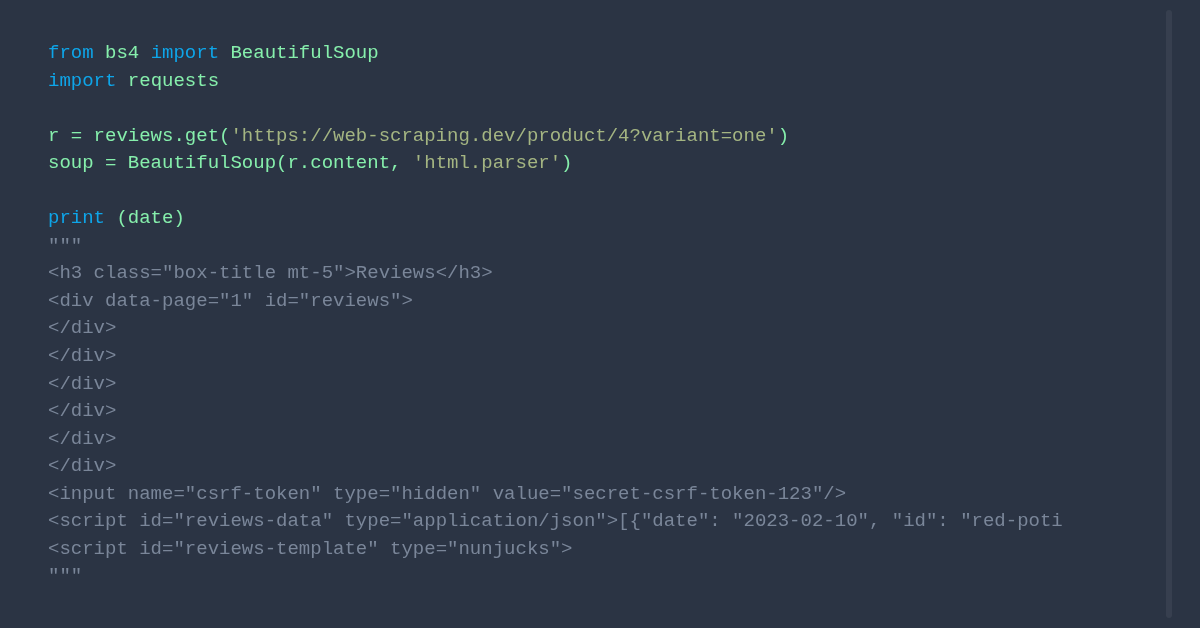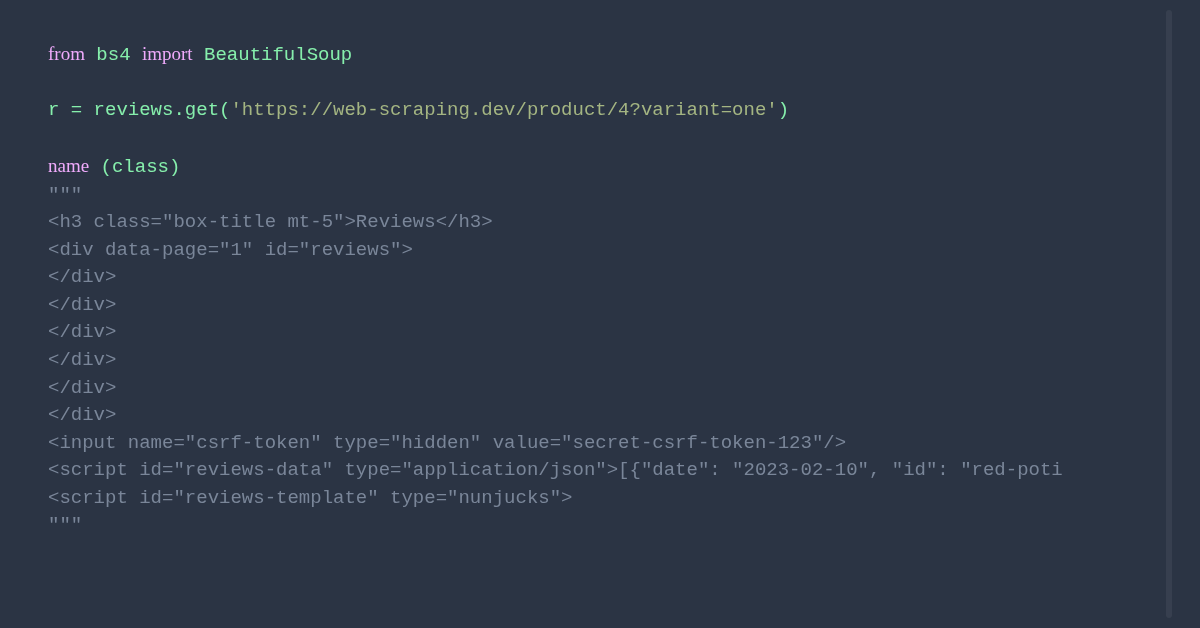--- a/index.html
+++ b/index.html
@@ -16,22 +16,21 @@
       color: #ced2d9;
       width: 1200px;
       height: 628px;
       overflow: hidden;
       white-space: nowrap;
     }
     .code-line {
       display: block;
     }
     .keyword {
-      color: #f0abfc;
-      font-family: Liberation Serif, serif;
+      color: #0ea5e9;
     }
     .identifier {
       color: #86efac;
     }
     .string {
       color: #a4b582;
       font-family: Liberation Mono, monospace;
     }
     .dim {
       color: #7a8699;
@@ -46,29 +45,31 @@
       border-radius: 3px;
     }
   </style>
 </head>
 <body>
 
 <div>
 
 <span class="code-line"><span class="keyword">from</span><span class="identifier"> bs4 </span><span class="keyword">import</span><span class="identifier"> BeautifulSoup</span></span>
 
+<span class="code-line"><span class="keyword">import</span><span class="identifier"> requests</span></span>
 
 <span class="code-line">&nbsp;</span>
 
 <span class="code-line"><span class="identifier">r = reviews.get(</span><span class="string">'https://web-scraping.dev/product/4?variant=one'</span><span class="identifier">)</span></span>
 
+<span class="code-line"><span class="identifier">soup = BeautifulSoup(r.content, </span><span class="string">'html.parser'</span><span class="identifier">)</span></span>
 
 <span class="code-line">&nbsp;</span>
 
-<span class="code-line"><span class="keyword">name</span><span class="identifier"> (class)</span></span>
+<span class="code-line"><span class="keyword">print</span><span class="identifier"> (date)</span></span>
 
 <span class="code-line dim">"""</span>
 
 <span class="code-line dim">&lt;h3 class="box-title mt-5"&gt;Reviews&lt;/h3&gt;</span>
 <span class="code-line dim">&lt;div data-page="1" id="reviews"&gt;</span>
 <span class="code-line dim">&lt;/div&gt;</span>
 <span class="code-line dim">&lt;/div&gt;</span>
 <span class="code-line dim">&lt;/div&gt;</span>
 <span class="code-line dim">&lt;/div&gt;</span>
 <span class="code-line dim">&lt;/div&gt;</span>

